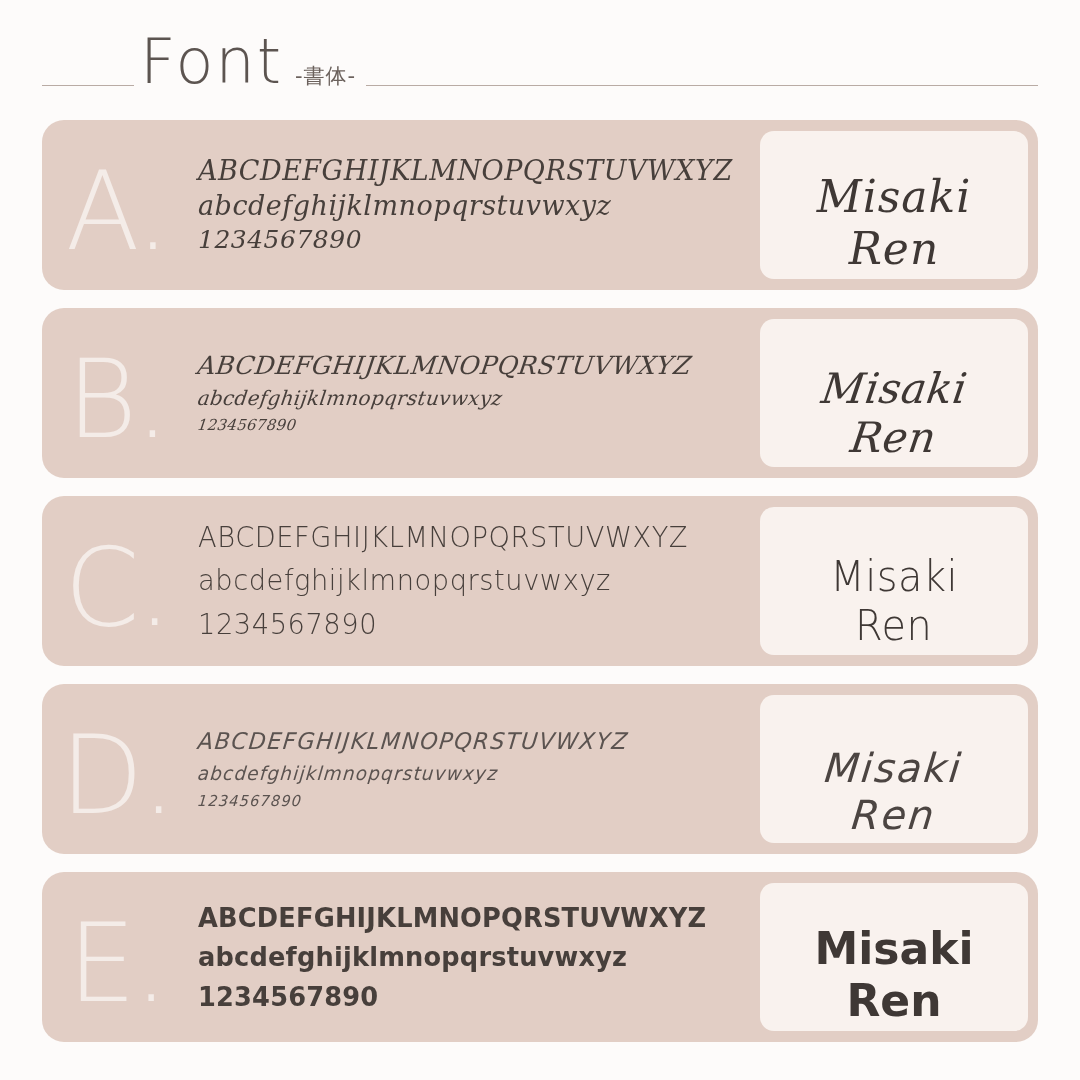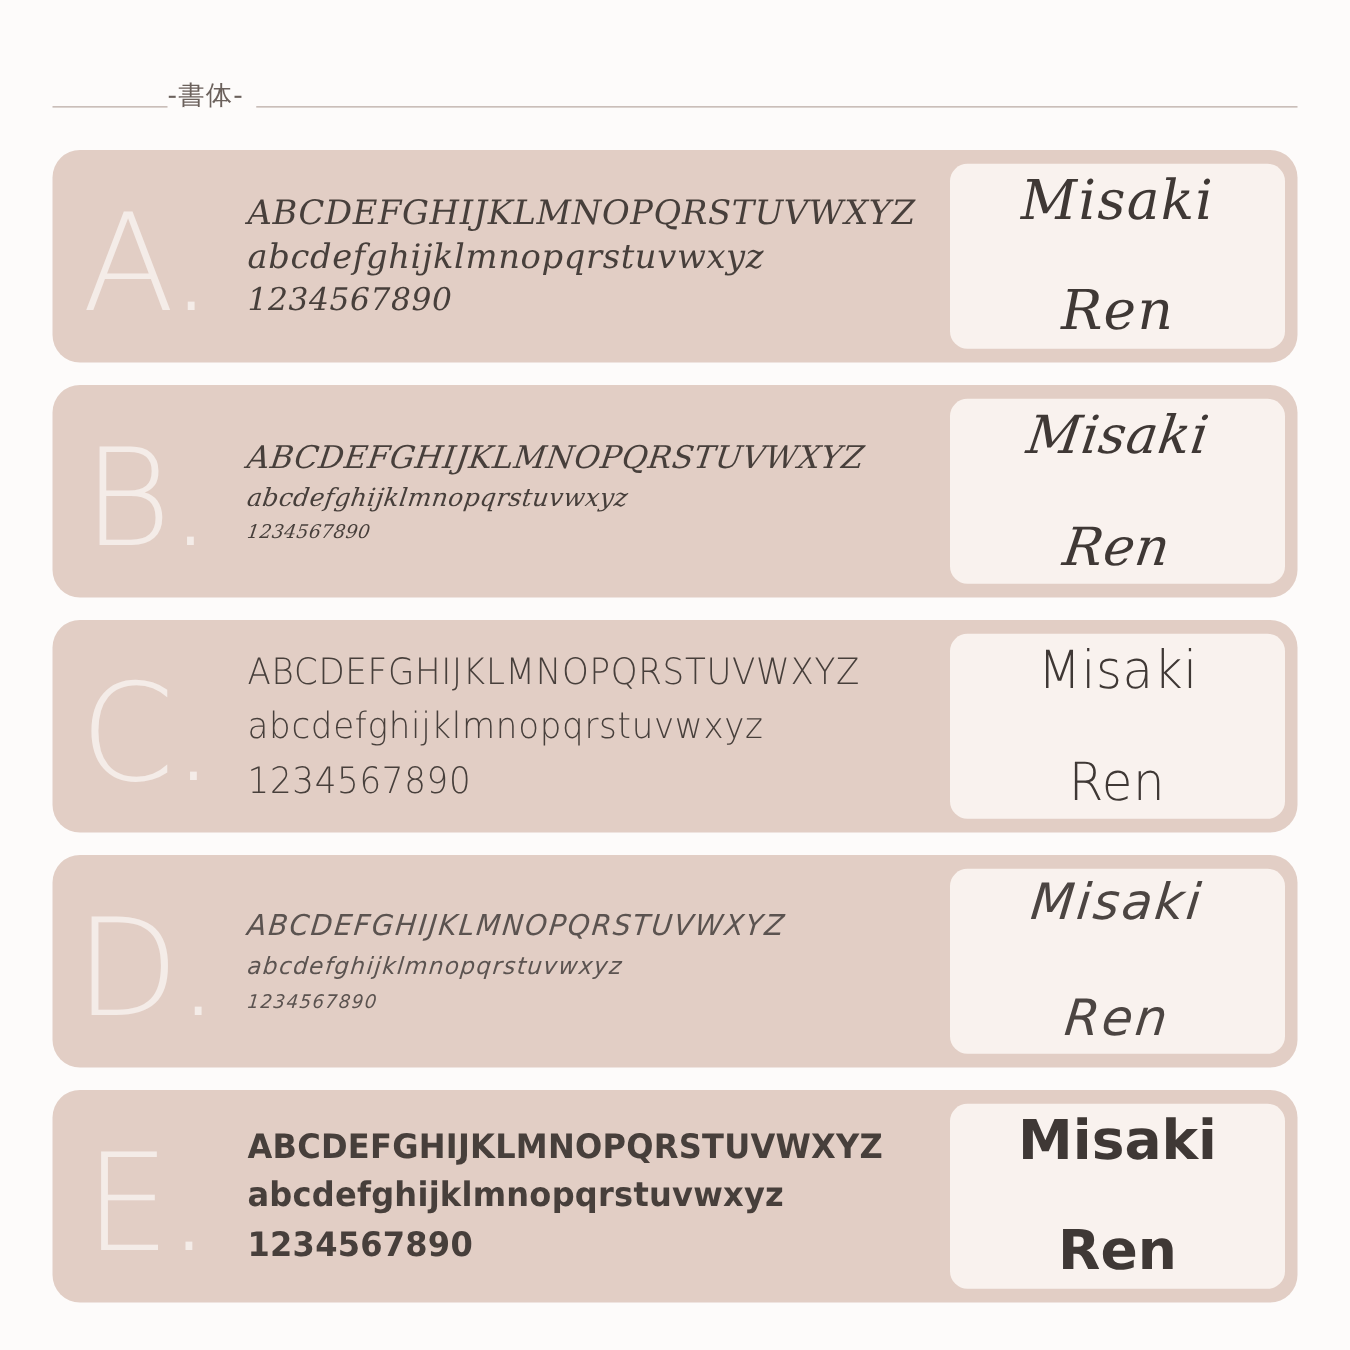--- a/index.html
+++ b/index.html
@@ -115,21 +115,21 @@
     color: #473f3b;
   }
   .name-cell {
     flex: 0 0 268px;
     height: 148px;
     background: #f9f2ee;
     border-radius: 14px;
     display: flex;
     flex-direction: column;
     align-items: center;
-    justify-content: space-between;
+    justify-content: flex-end;
     color: #3f3835;
     box-sizing: border-box;
     padding: 4px 8px;
     overflow: hidden;
   }
   .name-line { white-space: nowrap; line-height: 1.18; }
 
   
   .style-a .sample-line {
     font-family: "DejaVu Serif", serif;
@@ -223,20 +223,21 @@
   }
 </style>
 </head>
 <body>
 
 <div class="page">
 
   <div class="header">
     <div class="header-inner">
       <div class="header-rule-left"></div>
+      <div class="title">Font</div>
       <div class="subtitle">-書体-</div>
       <div class="header-rule-right"></div>
     </div>
   </div>
 
   <div class="rows">
 
     <div class="font-row style-a">
       <div class="letter-cell">
         <span class="letter">A.</span>

